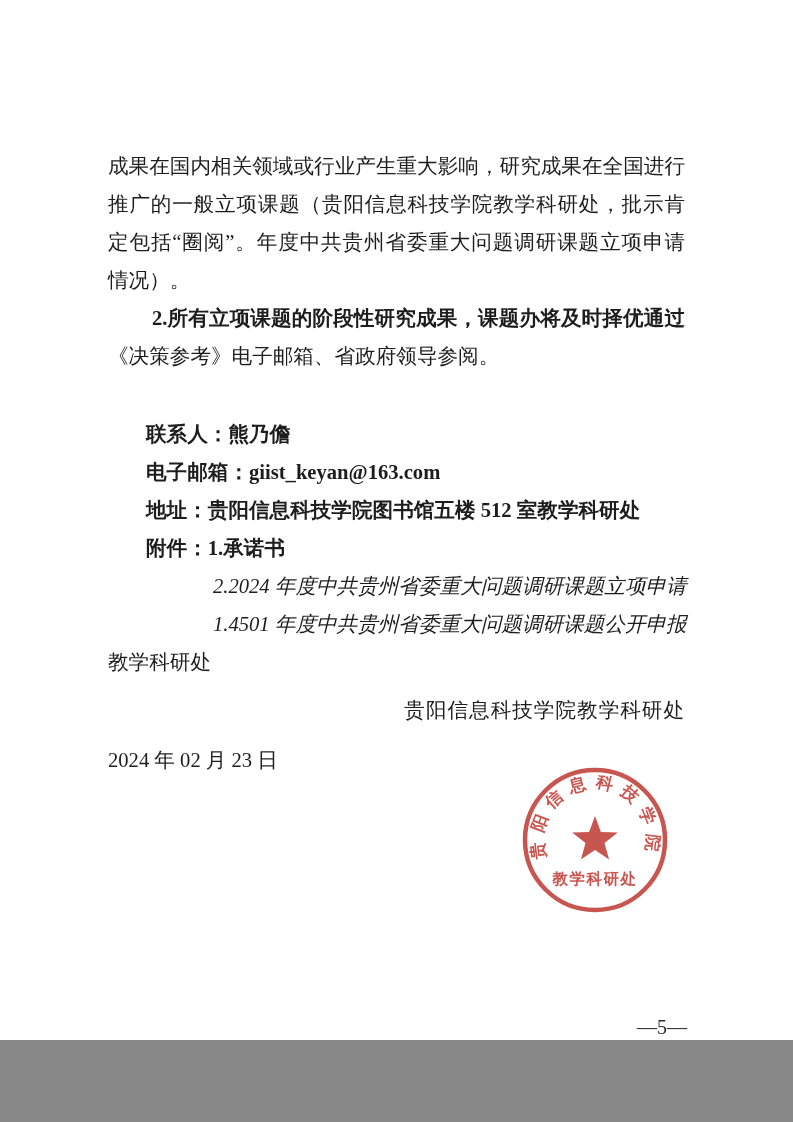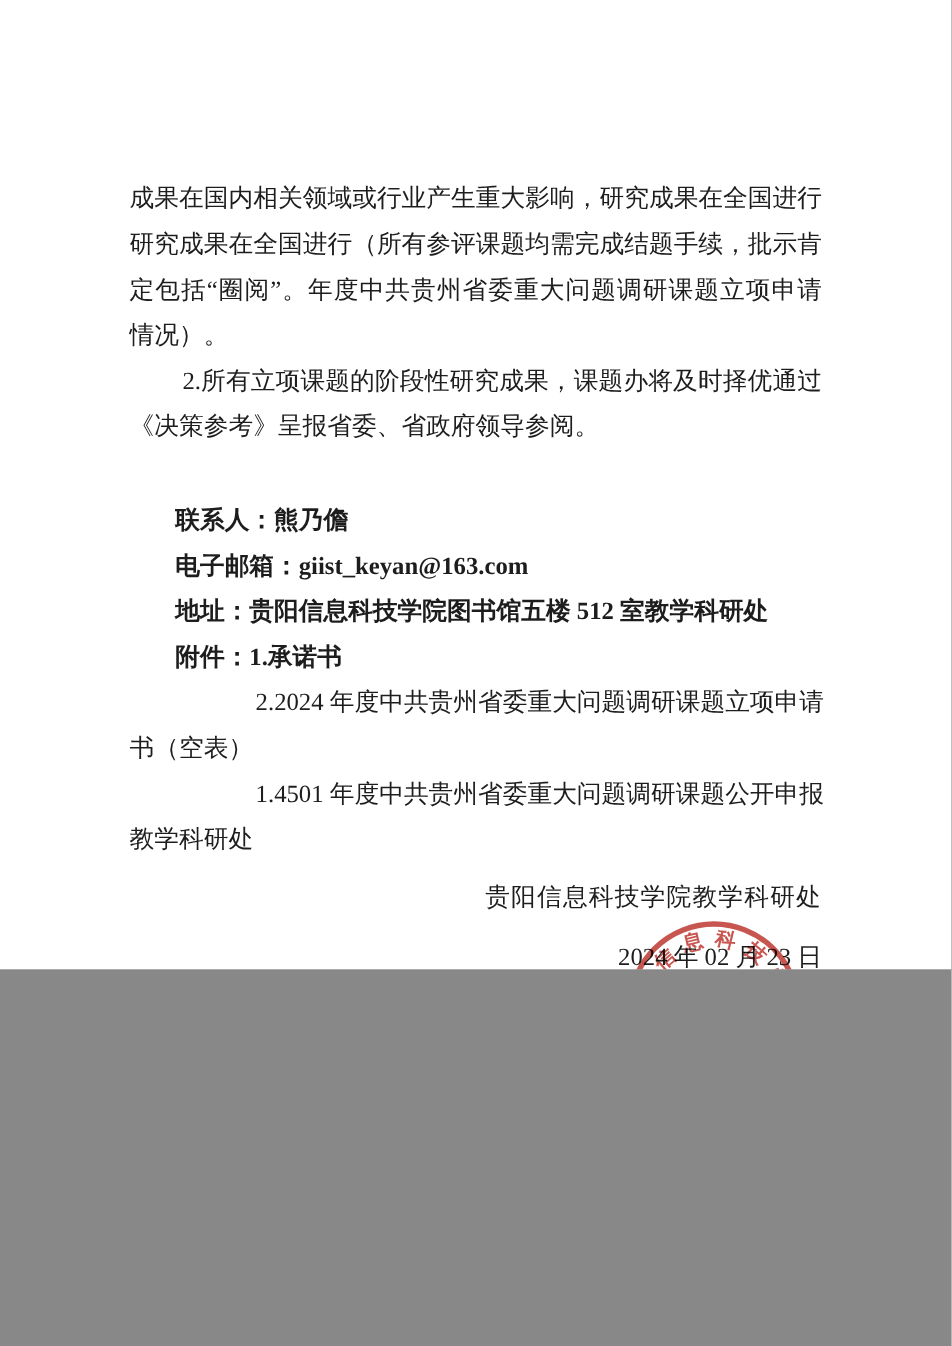--- a/index.html
+++ b/index.html
@@ -1,48 +1,48 @@
 <!DOCTYPE html>
 <html><head>
 <meta charset="utf-8">
 <style>
   html, body { margin: 0; padding: 0; background: #888; }
   .page {
     position: relative;
     width: 793px;
-    height: 808px;
+    height: 1040px;
     margin: 0 auto;
     background: #ffffff;
     font-family: "Liberation Serif", "DejaVu Serif", serif;
     font-size: 20.6px;
     line-height: 38px;
     color: #1d1d1d;
     overflow: hidden;
   }
   .content {
     position: absolute;
     left: 108px;
     top: 147px;
     width: 577px;
   }
   .line { white-space: nowrap; }
   .fill { text-align: justify; text-align-last: justify; white-space: normal; }
-  .indent2 { text-indent: 44px; }
+  .indent2 { text-indent: 44px; font-weight: bold; }
   .block-contact { margin-top: 40px; }
   .ind38 { padding-left: 38px; font-weight: bold; }
-  .ind105 { padding-left: 105px; }
+  .ind105 { padding-left: 105px; font-style: italic; }
   .sig-org {
     margin-top: 10px;
     text-align: right;
     letter-spacing: 1px;
     white-space: nowrap;
   }
   .sig-date {
     margin-top: 12px;
-    text-align: right;
+    text-align: left;
     white-space: nowrap;
   }
   .seal {
     position: absolute;
     left: 515px;
     top: 760px;
     width: 160px;
     height: 160px;
     mix-blend-mode: multiply;
     opacity: 0.88;
@@ -60,37 +60,36 @@
   }
 </style>
 </head>
 <body>
 
 <div class="page">
   <div class="content">
 
     <div>
       <div class="line fill">成果在国内相关领域或行业产生重大影响，研究成果在全国进行</div>
-      <div class="line fill">研究成果在全国进行（所有参评课题均需完成结题手续，批示肯</div>
+      <div class="line fill">推广的一般立项课题（贵阳信息科技学院教学科研处，批示肯</div>
       <div class="line fill">定包括“圈阅”。年度中共贵州省委重大问题调研课题立项申请</div>
       <div class="line">情况）。</div>
     </div>
 
     <div>
       <div class="line fill indent2">2.所有立项课题的阶段性研究成果，课题办将及时择优通过</div>
-      <div class="line">《决策参考》呈报省委、省政府领导参阅。</div>
+      <div class="line">《决策参考》电子邮箱、省政府领导参阅。</div>
     </div>
 
     <div class="block-contact">
       <div class="line ind38">联系人：熊乃儋</div>
       <div class="line ind38">电子邮箱：giist_keyan@163.com</div>
       <div class="line ind38">地址：贵阳信息科技学院图书馆五楼 512 室教学科研处</div>
       <div class="line ind38">附件：1.承诺书</div>
       <div class="line ind105">2.2024 年度中共贵州省委重大问题调研课题立项申请</div>
-      <div class="line">书（空表）</div>
       <div class="line ind105">1.4501 年度中共贵州省委重大问题调研课题公开申报</div>
       <div class="line">教学科研处</div>
     </div>
 
     <div class="sig-org">贵阳信息科技学院教学科研处</div>
     <div class="sig-date">2024 年 02 月 23 日</div>
 
   </div>
 
   <div class="seal">

